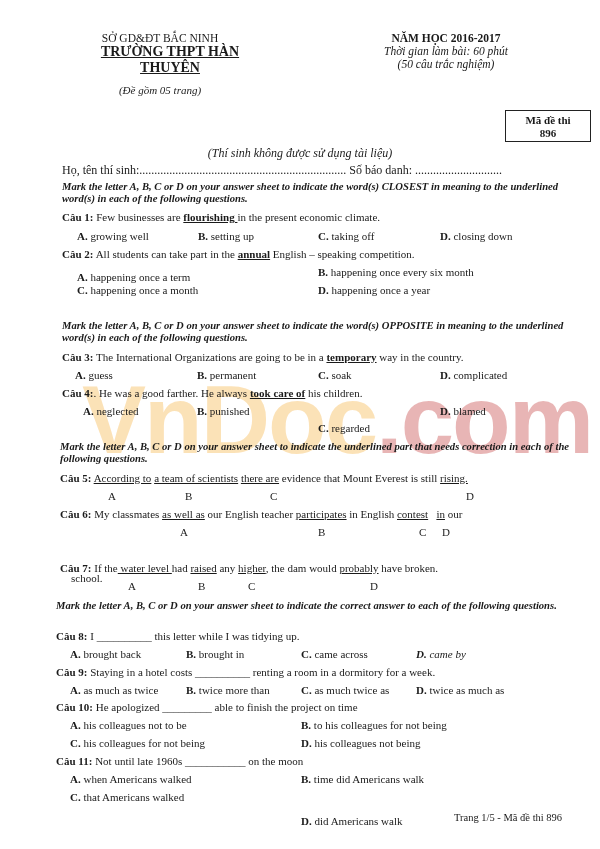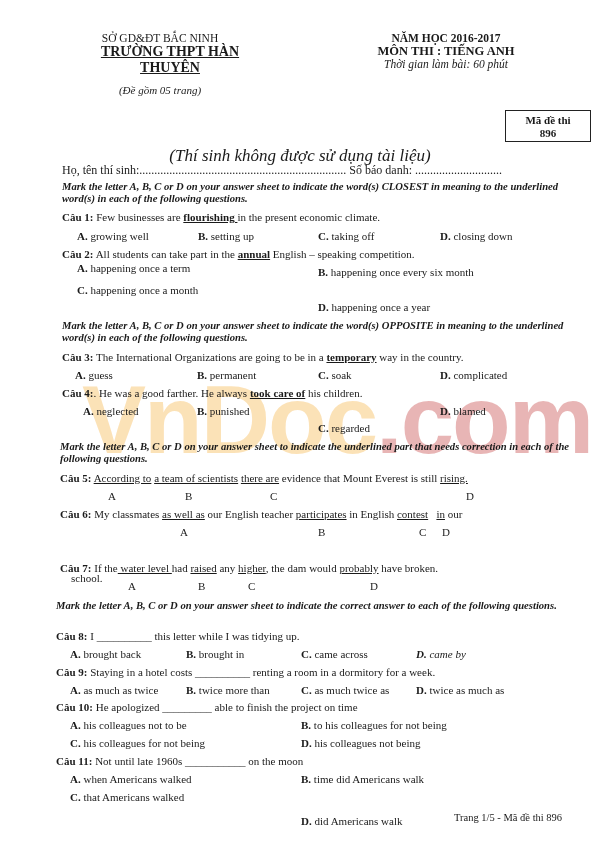--- a/index.html
+++ b/index.html
@@ -28,53 +28,53 @@
 </div>
 
 <div class="abs center" style="left:70px; top:32px; width:180px;">
   <div style="font-size:11.5px;">SỞ GD&amp;ĐT BẮC NINH</div>
   <div class="bu" style="font-size:14px;margin-left:20px;">TRƯỜNG THPT HÀN THUYÊN</div>
   <div class="i" style="font-size:11px; margin-top:8px;">(Đề gồm 05 trang)</div>
 </div>
 
 <div class="abs center b" style="left:300px; top:32px; width:292px; line-height:13px;">
   <div style="font-size:11.5px;">NĂM HỌC 2016-2017</div>
-  <div style="font-size:12.5px;">MÔN THI : TIẾNG ANH</div>
   <div class="i" style="font-weight:normal; font-size:11.5px;">Thời gian làm bài: 60 phút</div>
+  <div class="i" style="font-weight:normal; font-size:11.5px;">(50 câu trắc nghiệm)</div>
 </div>
 
 <div class="abs box center b" style="left:505px; top:110px; width:86px; height:32px; line-height:13px; padding-top:3px; box-sizing:border-box; font-size:11px;">
   <div>Mã đề thi</div>
   <div>896</div>
 </div>
 
-<div class="abs center i" style="left:120px; top:146px; width:360px; font-size:17px;">(Thí sinh không được sử dụng tài liệu)</div>
+<div class="abs center i" style="left:120px; top:146px; width:360px; font-size:12px;">(Thí sinh không được sử dụng tài liệu)</div>
 
 <div class="abs q" style="left:62px; top:163px; font-size:12px;">
   <span>Họ, tên thí sinh:.....................................................................</span>
   <span>Số báo danh: .............................</span>
 </div>
 
 <div class="abs instr" style="left:62px; top:181px; width:515px;">Mark the letter A, B, C or D on your answer sheet to indicate the word(s) CLOSEST in meaning to the underlined word(s)  in each of the following questions.</div>
 
 <div class="abs q" style="left:62px; top:211px;">
   <b>Câu 1:</b><span> Few businesses are </span><span class="bu">flourishing </span><span>in the present economic climate.</span>
 </div>
 <div class="abs opt" style="left:77px; top:230px;"><b>A.</b> <span>growing well</span></div>
 <div class="abs opt" style="left:198px; top:230px;"><b>B.</b> <span>setting up</span></div>
 <div class="abs opt" style="left:318px; top:230px;"><b>C.</b> <span>taking off</span></div>
 <div class="abs opt" style="left:440px; top:230px;"><b>D.</b> <span>closing down</span></div>
 
 <div class="abs q" style="left:62px; top:248px;">
   <b>Câu 2:</b><span> All students can take part in the </span><span class="bu">annual</span><span> English – speaking competition.</span>
 </div>
-<div class="abs opt" style="left:77px; top:262px;"><b>A.</b> <span>happening once a term</span></div>
+<div class="abs opt" style="left:77px; top:271px;"><b>A.</b> <span>happening once a term</span></div>
 <div class="abs opt" style="left:318px; top:266px;"><b>B.</b> <span>happening once every six month</span></div>
 <div class="abs opt" style="left:77px; top:284px;"><b>C.</b> <span>happening once a month</span></div>
-<div class="abs opt" style="left:318px; top:301px;"><b>D.</b> <span>happening once a year</span></div>
+<div class="abs opt" style="left:318px; top:284px;"><b>D.</b> <span>happening once a year</span></div>
 
 <div class="abs instr" style="left:62px; top:320px; width:515px;">Mark the letter A, B, C or D on your answer sheet to indicate the word(s) OPPOSITE in meaning to the underlined word(s)  in each of the following questions.</div>
 
 <div class="abs q" style="left:62px; top:351px;">
   <b>Câu 3:</b><span> The International Organizations are going to be in a </span><span class="bu">temporary</span><span> way in the country.</span>
 </div>
 <div class="abs opt" style="left:75px; top:369px;"><b>A.</b> <span>guess</span></div>
 <div class="abs opt" style="left:197px; top:369px;"><b>B.</b> <span>permanent</span></div>
 <div class="abs opt" style="left:318px; top:369px;"><b>C.</b> <span>soak</span></div>
 <div class="abs opt" style="left:440px; top:369px;"><b>D.</b> <span>complicated</span></div>

